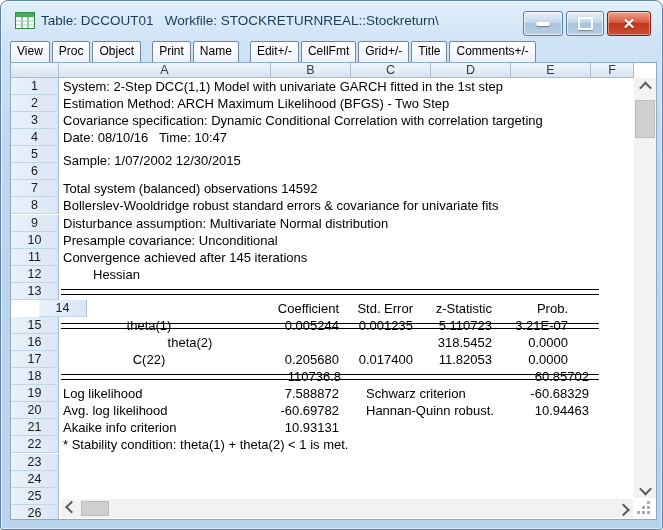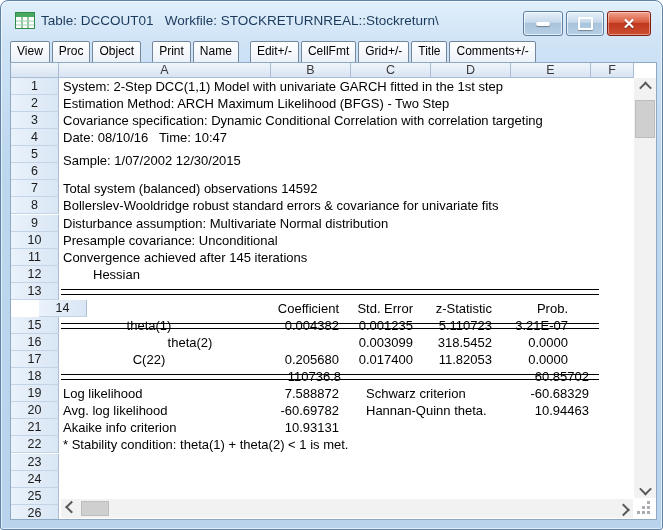--- a/index.html
+++ b/index.html
@@ -140,42 +140,41 @@
       <div class="txt" style="left: 52px; top: 151.56px;">Disturbance assumption: Multivariate Normal distribution</div>
       <div class="txt" style="left: 52px; top: 168.63px;">Presample covariance: Unconditional</div>
       <div class="txt" style="left: 52px; top: 185.7px;">Convergence achieved after 145 iterations</div>
       <div class="txt" style="left: 82px; top: 202.77px;">Hessian</div>
       <div class="txt" style="left: 52px; top: 373.47px;">* Stability condition: theta(1) + theta(2) &lt; 1 is met.</div>
       <div class="rtxt" style="left: 233px; width: 95px; top: 236.91px;">Coefficient</div>
       <div class="rtxt" style="left: 307px; width: 95px; top: 236.91px;">Std. Error</div>
       <div class="rtxt" style="left: 386px; width: 95px; top: 236.91px;">z-Statistic</div>
       <div class="rtxt" style="left: 462px; width: 95px; top: 236.91px;">Prob.</div>
       <div class="ctxt" style="left: 48px; width: 180px; top: 253.98px;">theta(1)</div>
-      <div class="rtxt" style="left: 233px; width: 95px; top: 253.98px;">0.004382</div>
+      <div class="rtxt" style="left: 233px; width: 95px; top: 253.98px;">0.005244</div>
       <div class="rtxt" style="left: 307px; width: 95px; top: 253.98px;">0.001235</div>
       <div class="rtxt" style="left: 386px; width: 95px; top: 253.98px;">5.110723</div>
       <div class="rtxt" style="left: 462px; width: 95px; top: 253.98px;">3.21E-07</div>
       <div class="ctxt" style="left: 48px; width: 180px; top: 271.05px; margin-left: 41px;">theta(2)</div>
-      <div class="rtxt" style="left: 307px; width: 95px; top: 271.05px;">0.003099</div>
       <div class="rtxt" style="left: 386px; width: 95px; top: 271.05px;">318.5452</div>
       <div class="rtxt" style="left: 462px; width: 95px; top: 271.05px;">0.0000</div>
       <div class="ctxt" style="left: 48px; width: 180px; top: 288.12px;">C(22)</div>
       <div class="rtxt" style="left: 233px; width: 95px; top: 288.12px;">0.205680</div>
       <div class="rtxt" style="left: 307px; width: 95px; top: 288.12px;">0.017400</div>
       <div class="rtxt" style="left: 386px; width: 95px; top: 288.12px;">11.82053</div>
       <div class="rtxt" style="left: 462px; width: 95px; top: 288.12px;">0.0000</div>
       <div class="rtxt" style="left: 235px; width: 95px; top: 305.19px;">110736.8</div>
       <div class="rtxt" style="left: 478px; width: 100px; top: 305.19px;">60.85702</div>
       <div class="txt" style="left: 52px; top: 322.26px;">Log likelihood</div>
       <div class="rtxt" style="left: 233px; width: 95px; top: 322.26px;">7.588872</div>
       <div class="txt" style="left: 355px; top: 322.26px;">Schwarz criterion</div>
       <div class="rtxt" style="left: 478px; width: 100px; top: 322.26px;">-60.68329</div>
       <div class="txt" style="left: 52px; top: 339.33px;">Avg. log likelihood</div>
       <div class="rtxt" style="left: 233px; width: 95px; top: 339.33px;">-60.69782</div>
-      <div class="txt" style="left: 355px; top: 339.33px;">Hannan-Quinn theta.</div>
+      <div class="txt" style="left: 355px; top: 339.33px;">Hannan-Quinn robust.</div>
       <div class="rtxt" style="left: 478px; width: 100px; top: 339.33px;">10.94463</div>
       <div class="txt" style="left: 52px; top: 356.4px;">Akaike info criterion</div>
       <div class="rtxt" style="left: 233px; width: 95px; top: 356.4px;">10.93131</div>
       <div class="dbl-rule" style="top: 225.84px;"></div>
       <div class="dbl-rule" style="top: 259.98px;"></div>
       <div class="dbl-rule" style="top: 311.19px;"></div>
       <div class="sb-v">
         <div class="sb-btn" style="left: 0px; top: 0px; width: 22px; height: 16px;">
           <div class="chev up"></div>
         </div>

